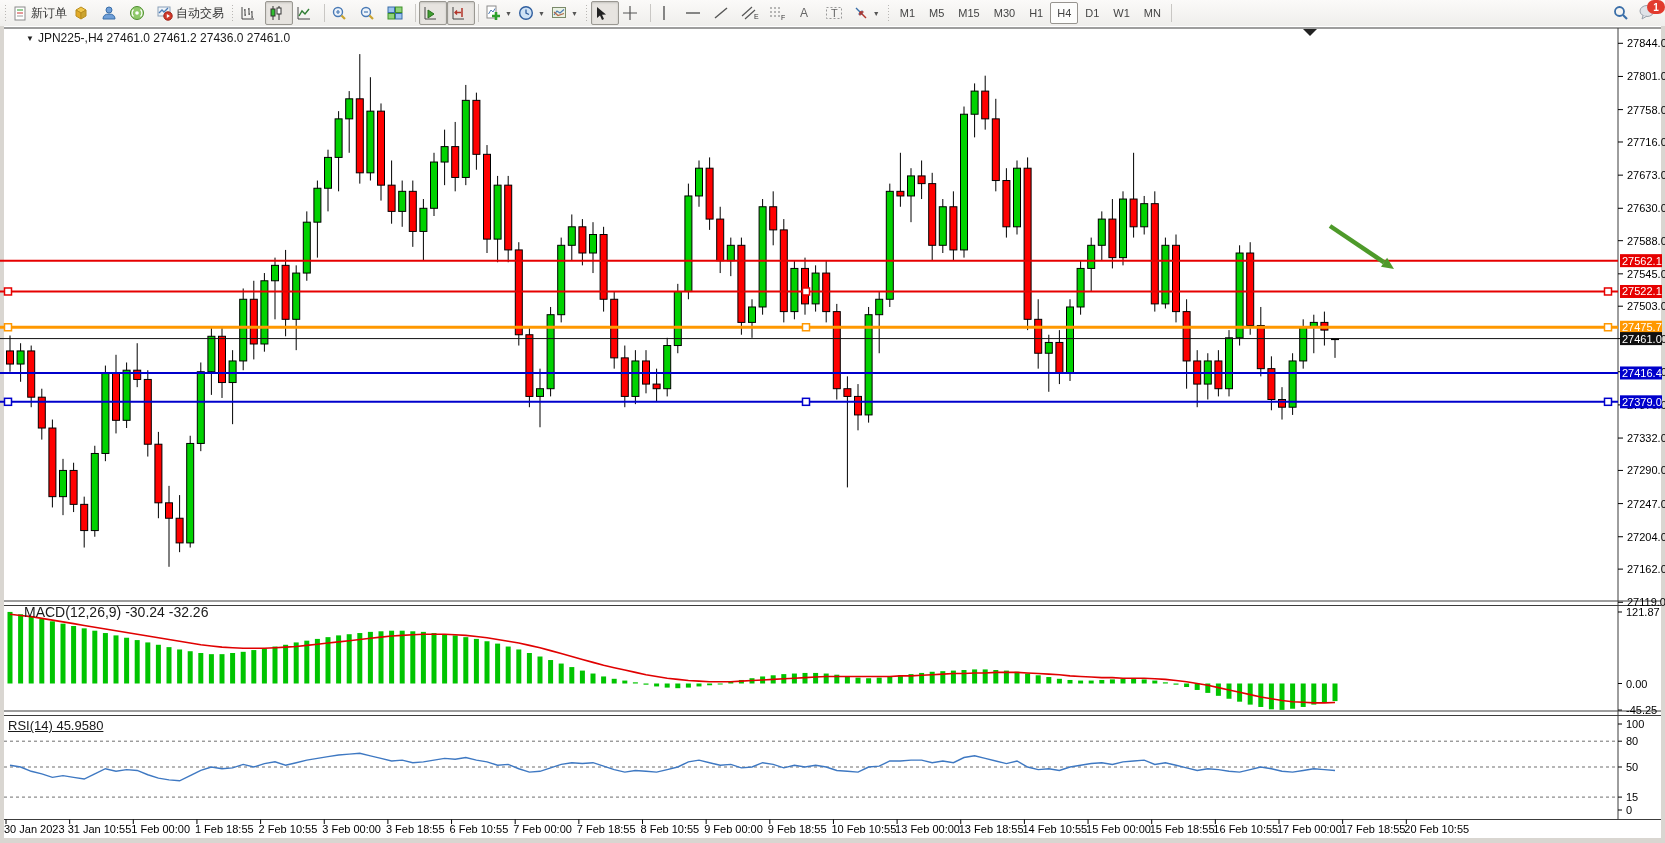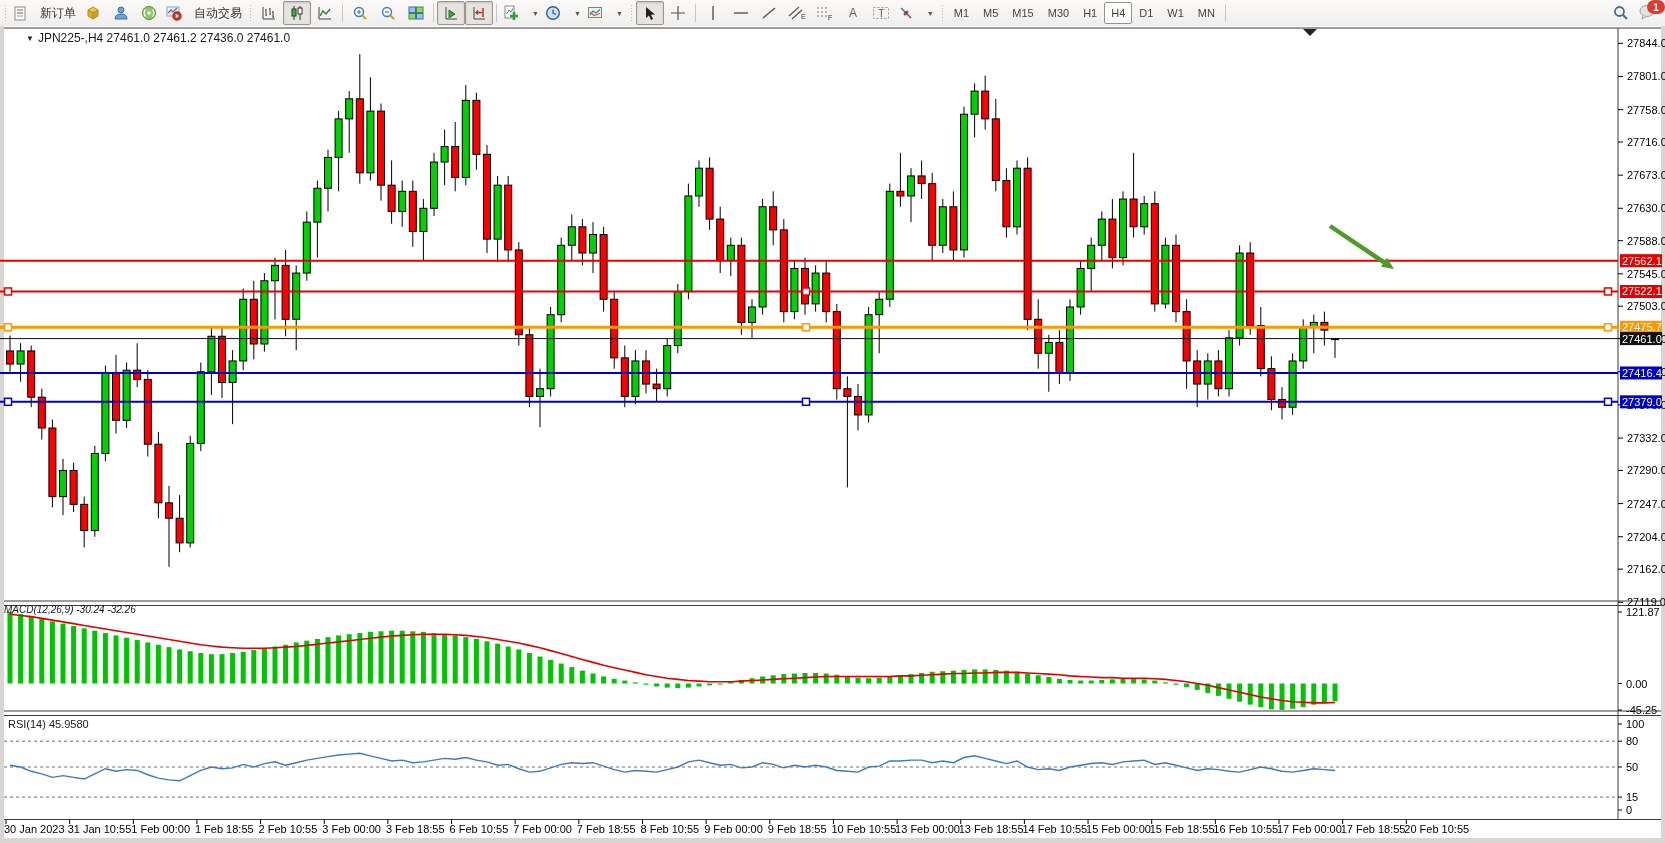--- a/index.html
+++ b/index.html
@@ -7,42 +7,42 @@
        font-family:"Liberation Sans",sans-serif;-webkit-font-smoothing:antialiased;}
   .app{position:relative;width:1665px;height:843px;}
   
   .toolbar{position:absolute;left:0;top:0;width:1665px;height:26px;
     background:linear-gradient(#fbfaf9,#efeeec);border-bottom:1px solid #c2c0bd;
     display:flex;align-items:center;font-size:12px;color:#333;}
   .grip{width:6px;height:18px;margin:0 2px;
     background-image:radial-gradient(#b9b7b4 35%,transparent 36%);
     background-size:3px 3px;background-repeat:repeat-y;background-position:2px 0;}
   .sep{width:1px;height:18px;background:#c9c7c4;margin:0 3px;}
-  .tb{height:22px;min-width:22px;display:flex;align-items:center;justify-content:center;
-    padding:0 2px;border:1px solid transparent;border-radius:2px;gap:12px;cursor:default;}
+  .tb{height:22px;min-width:22px;display:flex;align-items:center;justify-content:space-between;
+    padding:0 2px;border:1px solid transparent;border-radius:2px;gap:3px;cursor:default;}
   .tb.active{border:1px solid #9a9892;background:#e7e4e0;
     box-shadow:inset 0 1px 2px rgba(0,0,0,.15);}
   .tb svg{display:block;}
   .tb .lbl{white-space:nowrap;}
   .caret{font-size:7px;color:#555;margin-left:1px;}
   .tf{font-size:11px;color:#444;padding:0 6px;height:20px;display:flex;align-items:center;
     border:1px solid transparent;border-radius:2px;}
   .tf.active{border:1px solid #97948f;background:#fdfdfc;}
   .tb-right{position:absolute;right:6px;top:0;height:26px;display:flex;align-items:center;gap:10px;}
   .chatwrap{position:relative;width:20px;height:20px;}
   .badge{position:absolute;top:-3px;right:-6px;min-width:14px;height:14px;border-radius:8px;
     background:#e23b2e;color:#fff;font-size:10px;font-weight:bold;display:flex;
     align-items:center;justify-content:center;padding:0 2px;}
   
   #chart{position:absolute;left:0;top:26px;}
   .ovl{position:absolute;color:#1a1a1a;white-space:nowrap;z-index:5;}
   .hdr{left:9px;top:31px;font-size:12px;margin-left:17px;}
   .hdr .tri{font-size:8px;color:#222;margin-right:4px;vertical-align:1px;}
-  .macdlbl{left:4px;top:604px;font-size:10px;font-style:italic;}
-  .rsilbl{left:8px;top:718px;font-size:11px;}
+  .macdlbl{left:24px;top:604px;font-size:14px;}
+  .rsilbl{left:8px;top:718px;font-size:13px;text-decoration:underline;}
 </style>
 </head>
 <body>
 
 <div class="app">
 
   <div class="toolbar">
     <div class="grip"></div>
 
     <div class="tb">

